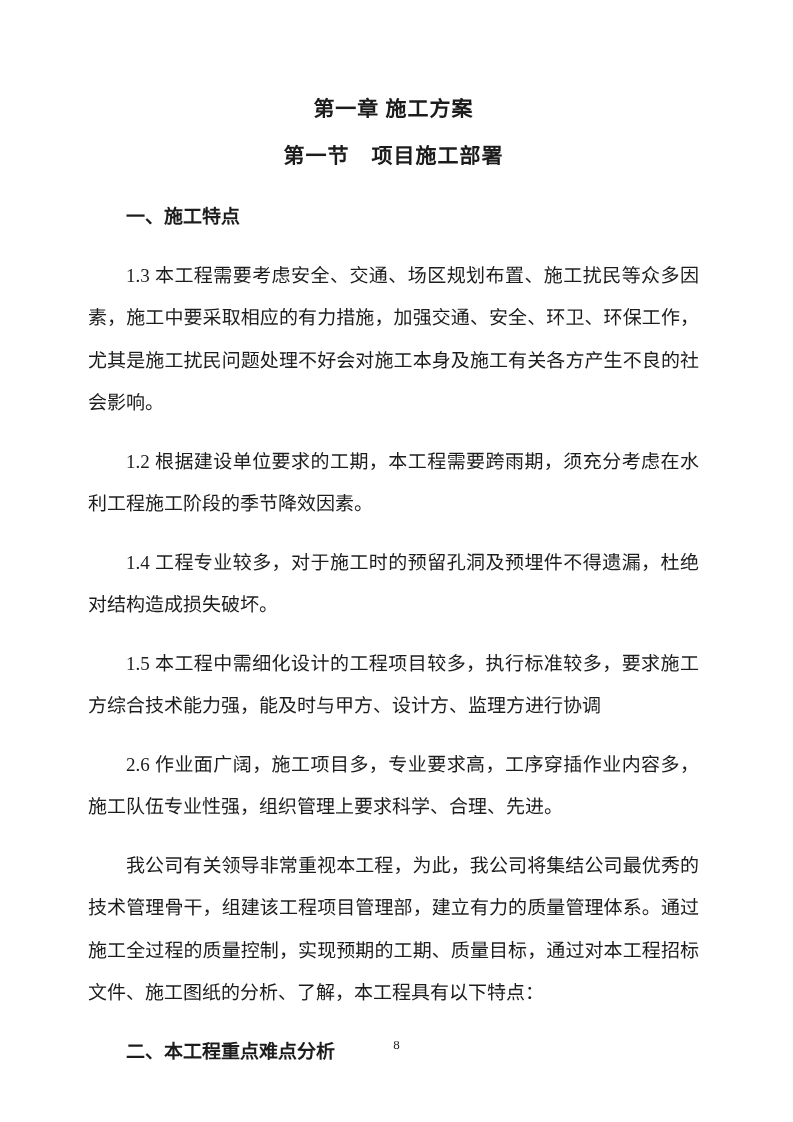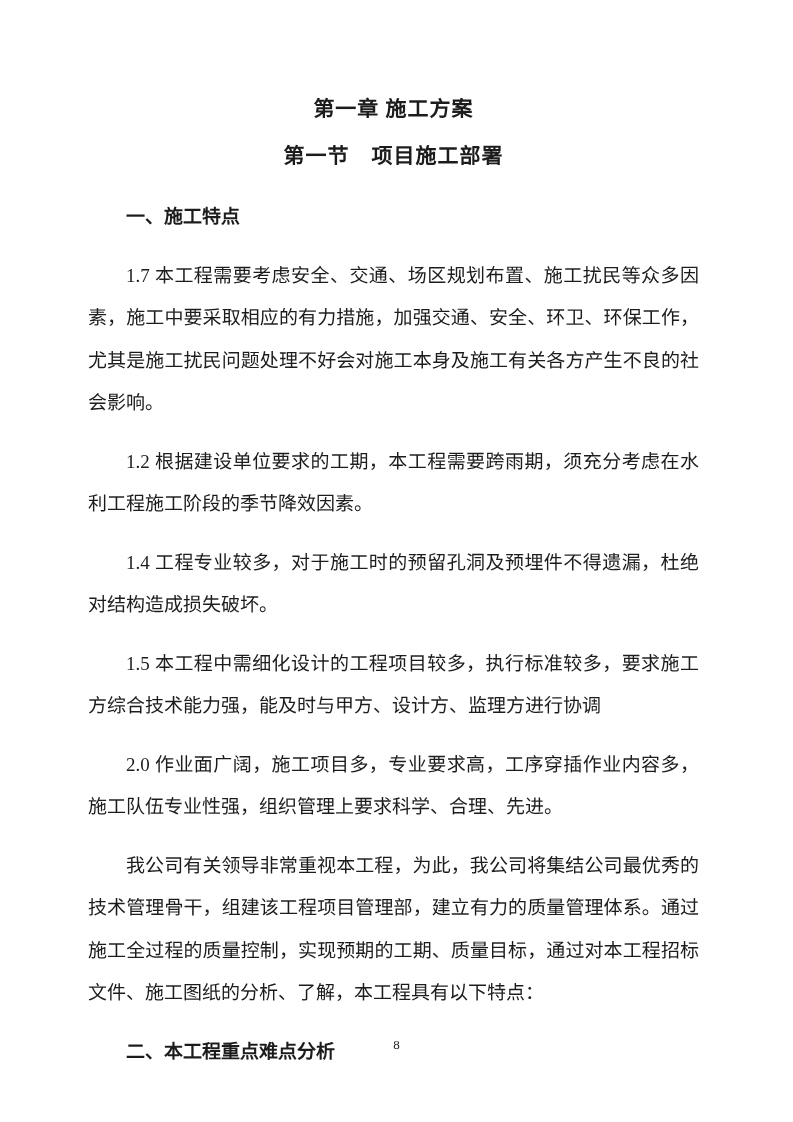--- a/index.html
+++ b/index.html
@@ -69,30 +69,30 @@
 <body>
 
 <div class="page">
 
   <h1 class="chapter-title">第一章 施工方案</h1>
 
   <h2 class="section-title">第一节　项目施工部署</h2>
 
   <p class="block heading">一、施工特点</p>
 
-  <p class="block">1.7 本工程需要考虑安全、交通、场区规划布置、施工扰民等众多因素，施工中要采取相应的有力措施，加强交通、安全、环卫、环保工作，尤其是施工扰民问题处理不好会对施工本身及施工有关各方产生不良的社会影响。</p>
+  <p class="block">1.3 本工程需要考虑安全、交通、场区规划布置、施工扰民等众多因素，施工中要采取相应的有力措施，加强交通、安全、环卫、环保工作，尤其是施工扰民问题处理不好会对施工本身及施工有关各方产生不良的社会影响。</p>
 
   <p class="block">1.2 根据建设单位要求的工期，本工程需要跨雨期，须充分考虑在水利工程施工阶段的季节降效因素。</p>
 
 
   <p class="block">1.4 工程专业较多，对于施工时的预留孔洞及预埋件不得遗漏，杜绝对结构造成损失破坏。</p>
 
   <p class="block">1.5 本工程中需细化设计的工程项目较多，执行标准较多，要求施工方综合技术能力强，能及时与甲方、设计方、监理方进行协调</p>
 
-  <p class="block">2.0 作业面广阔，施工项目多，专业要求高，工序穿插作业内容多，施工队伍专业性强，组织管理上要求科学、合理、先进。</p>
+  <p class="block">2.6 作业面广阔，施工项目多，专业要求高，工序穿插作业内容多，施工队伍专业性强，组织管理上要求科学、合理、先进。</p>
 
   <p class="block">我公司有关领导非常重视本工程，为此，我公司将集结公司最优秀的技术管理骨干，组建该工程项目管理部，建立有力的质量管理体系。通过施工全过程的质量控制，实现预期的工期、质量目标，通过对本工程招标文件、施工图纸的分析、了解，本工程具有以下特点：</p>
 
   <p class="block heading">二、本工程重点难点分析</p>
 
 
   <div class="page-number">8</div>
 
 </div>
 

